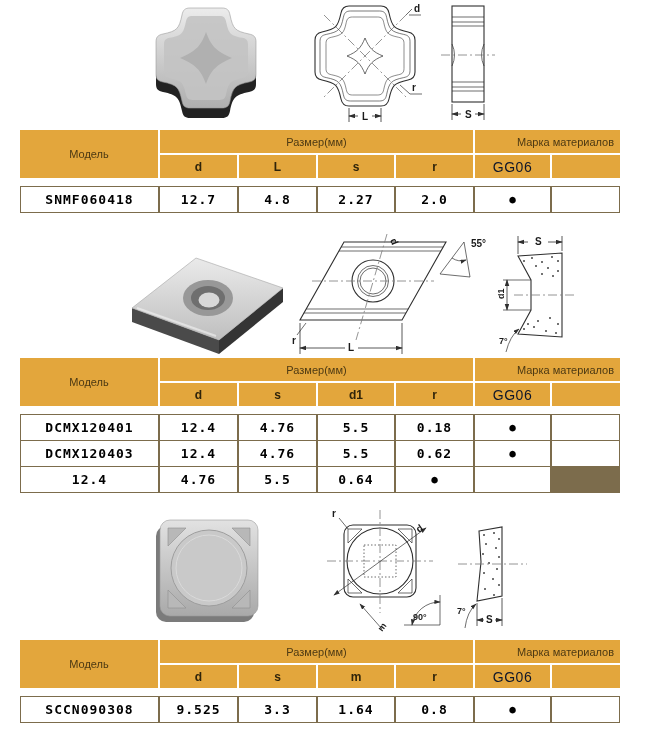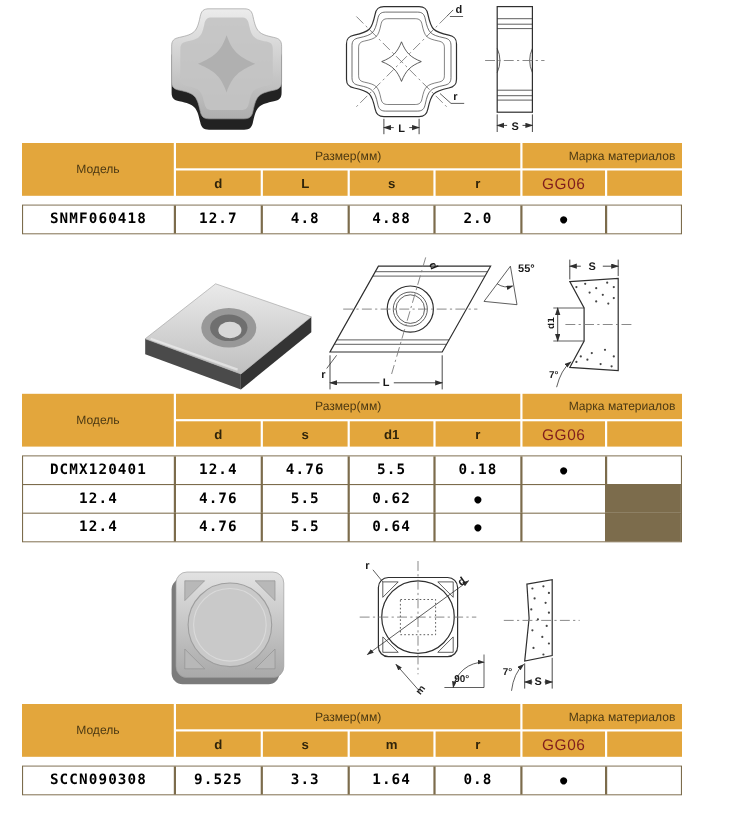--- a/index.html
+++ b/index.html
@@ -10,21 +10,21 @@
   
   .tbl{position:absolute;left:20px;width:600px;}
   .thead{display:grid;grid-template-columns:138px 77px 77px 76px 77px 75px 68px;
          grid-template-rows:23px 23px;gap:2px;}
   .hc{background:#E3A63C;display:flex;align-items:center;justify-content:center;
       color:#4c3913;font-size:11px;text-align:right;}
   .h-model{grid-column:1;grid-row:1/3;}
   .h-size{grid-column:2/6;grid-row:1;}
   .h-material{grid-column:6/8;grid-row:1;padding-left:36px;}
   .h-dim{grid-row:2;font-weight:bold;font-size:12px;color:#30240a;}
-  .h-grade{grid-row:2;font-size:14px;color:#7f1d1d;letter-spacing:.5px;}
+  .h-grade{grid-row:2;font-size:14px;color:#0f172a;letter-spacing:.5px;}
   .h-blank{grid-row:2;}
   .tbody{margin-top:8px;border:1px solid #7c6c4c;width:600px;box-sizing:border-box;}
   .trow{display:grid;grid-template-columns:137px 77px 77px 76px 77px 75px 67px;
         column-gap:2px;background:#7c6c4c;height:25px;}
   .trow + .trow{border-top:1px solid #7c6c4c;}
   .td{background:#fff;display:flex;align-items:center;justify-content:center;
       font-family:"DejaVu Sans Mono","Liberation Mono",monospace;font-weight:bold;
       font-size:13px;letter-spacing:1px;color:#000;}
   .td.mark{font-size:11px;letter-spacing:0;}
 
@@ -115,21 +115,21 @@
       <div class="hc h-dim">s</div>
       <div class="hc h-dim">r</div>
       <div class="hc h-grade">GG06</div>
       <div class="hc h-blank"></div>
     </div>
     <div class="tbody">
       <div class="trow">
         <div class="td">SNMF060418</div>
         <div class="td">12.7</div>
         <div class="td">4.8</div>
-        <div class="td">4.88</div>
+        <div class="td">2.27</div>
         <div class="td">2.0</div>
         <div class="td mark">●</div>
         <div class="td"></div>
       </div>
     </div>
   </div>
 
   <svg class="abs" style="left:120px;top:252px" width="175" height="104" viewBox="0 0 175 104">
     <defs>
       <linearGradient id="g2" x1="0" y1="0" x2="0" y2="1">
@@ -236,20 +236,21 @@
       <div class="trow">
         <div class="td">DCMX120401</div>
         <div class="td">12.4</div>
         <div class="td">4.76</div>
         <div class="td">5.5</div>
         <div class="td">0.18</div>
         <div class="td mark">●</div>
         <div class="td"></div>
       </div>
       <div class="trow">
+        <div class="td">DCMX120403</div>
         <div class="td">12.4</div>
         <div class="td">4.76</div>
         <div class="td">5.5</div>
         <div class="td">0.62</div>
         <div class="td mark">●</div>
         <div class="td"></div>
       </div>
       <div class="trow">
         <div class="td">12.4</div>
         <div class="td">4.76</div>

